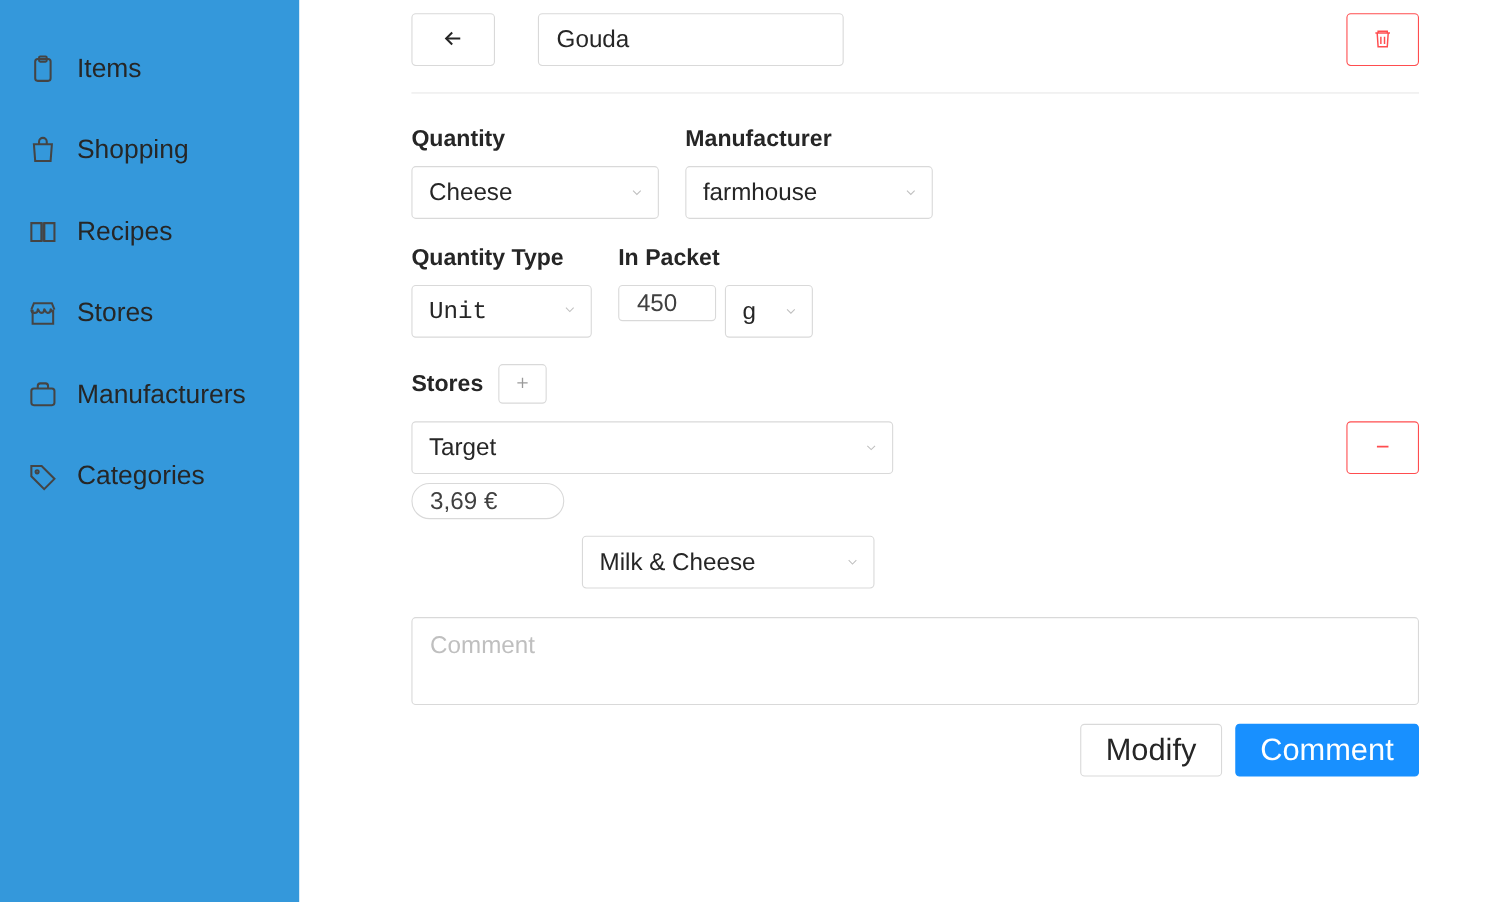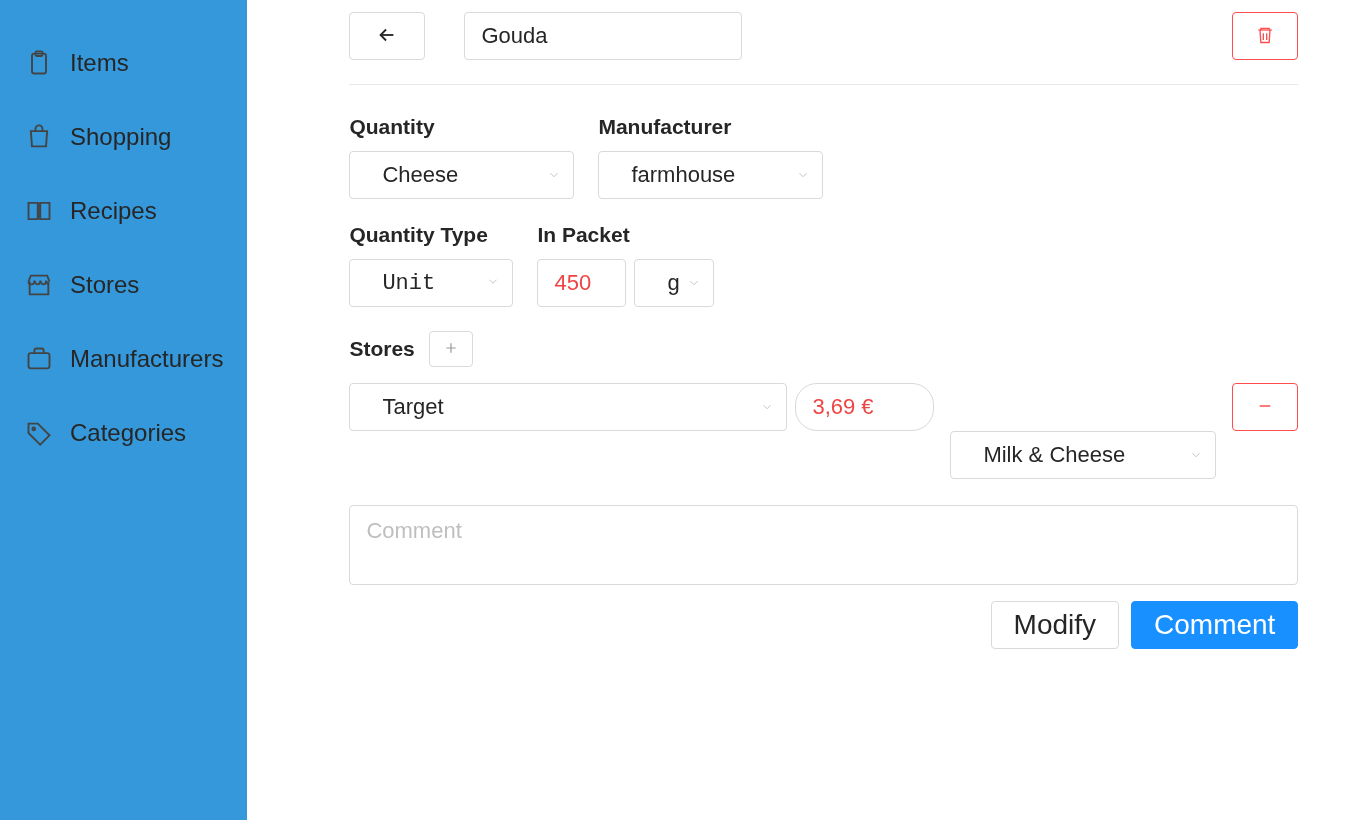--- a/index.html
+++ b/index.html
@@ -13,37 +13,37 @@
   .header-row { display: flex; align-items: center; gap: 16px; padding-bottom: 24px; border-bottom: 1px solid #e8e8e8; }
   .back-btn { width: 76px; height: 48px; border: 1px solid #d9d9d9; border-radius: 4px; background: #fff; display: flex; align-items: center; justify-content: center; cursor: pointer; }
   .back-btn svg { width: 22px; height: 22px; stroke: #262626; stroke-width: 2; fill: none; }
   .title-input { width: 278px; height: 48px; border: 1px solid #d9d9d9; border-radius: 4px; padding: 0 16px; font-size: 22px; font-family: inherit; color: #262626; margin-left: 23px; }
   .spacer { flex: 1; }
   .delete-btn { width: 66px; height: 48px; border: 1px solid #ff4d4f; border-radius: 4px; background: #fff; display: flex; align-items: center; justify-content: center; cursor: pointer; }
   .delete-btn svg { width: 20px; height: 20px; stroke: #ff4d4f; stroke-width: 1.6; fill: none; }
   .form { padding-top: 30px; }
   .row { display: flex; gap: 24px; margin-bottom: 24px; }
   .field-label { font-size: 21px; font-weight: 600; margin-bottom: 12px; }
-  .select { position: relative; height: 48px; border: 1px solid #d9d9d9; border-radius: 4px; background: #fff; display: flex; align-items: center; padding: 0 36px 0 32px; font-size: 22px; cursor: pointer; }
+  .select { position: relative; height: 48px; border: 1px solid #d9d9d9; border-radius: 4px; background: #fff; display: flex; align-items: center; padding: 0 36px 0 15px; font-size: 22px; cursor: pointer; }
   .select .chev { position: absolute; right: 12px; top: 50%; transform: translateY(-50%); pointer-events: none; }
   .select .chev svg { width: 14px; height: 14px; stroke: #bfbfbf; stroke-width: 1.6; fill: none; }
   .select.w-cat { width: 225px; }
   .select.w-mfr { width: 225px; }
   .select.w-qty { width: 164px; font-family: Liberation Mono, monospace; }
   .select.w-unit { width: 80px; }
   .select.w-store { width: 438px; }
   .select.w-section { width: 266px; margin-top: 48px; }
-  .input-box { height: 48px; border: 1px solid #d9d9d9; border-radius: 4px; background: #fff; padding: 0 16px; font-size: 22px; font-family: inherit; color: #ef4444; }
+  .input-box { height: 33px; border: 1px solid #d9d9d9; border-radius: 4px; background: #fff; padding: 0 16px; font-size: 22px; font-family: inherit; color: #404040; }
   .input-packet { width: 89px; }
   .input-price { width: 139px; border-radius: 22px; }
   .stores-header { display: flex; align-items: center; gap: 14px; margin-bottom: 16px; }
   .add-store-btn { width: 44px; height: 36px; border: 1px solid #d9d9d9; border-radius: 4px; background: #fff; display: flex; align-items: center; justify-content: center; cursor: pointer; }
   .add-store-btn svg { width: 16px; height: 16px; stroke: #999; stroke-width: 1.8; fill: none; }
   .store-row { display: flex; align-items: flex-start; gap: 16px; margin-bottom: 26px; }
-  .store-fields { display: flex; flex-direction: row; gap: 8px; }
+  .store-fields { display: flex; flex-direction: column; gap: 8px; }
   .store-subrow { display: flex; gap: 16px; }
   .remove-store-btn { margin-left: auto; width: 66px; height: 48px; border: 1px solid #ff4d4f; border-radius: 4px; background: #fff; display: flex; align-items: center; justify-content: center; cursor: pointer; }
   .remove-store-btn svg { width: 18px; height: 18px; stroke: #ff4d4f; stroke-width: 2; fill: none; }
   .comment { width: 100%; height: 80px; border: 1px solid #d9d9d9; border-radius: 4px; padding: 12px 16px; font-size: 22px; font-family: inherit; color: #262626; resize: none; }
   .comment::placeholder { color: #bfbfbf; }
   .actions { display: flex; justify-content: flex-end; gap: 12px; margin-top: 12px; }
   .btn { height: 48px; padding: 0 22px; border-radius: 4px; font-size: 28px; font-family: inherit; cursor: pointer; display: inline-flex; align-items: center; justify-content: center; }
   .btn-secondary { background: #fff; border: 1px solid #d9d9d9; color: #262626; }
   .btn-primary { background: #1890ff; border: 1px solid #1890ff; color: #fff; }
 </style>

